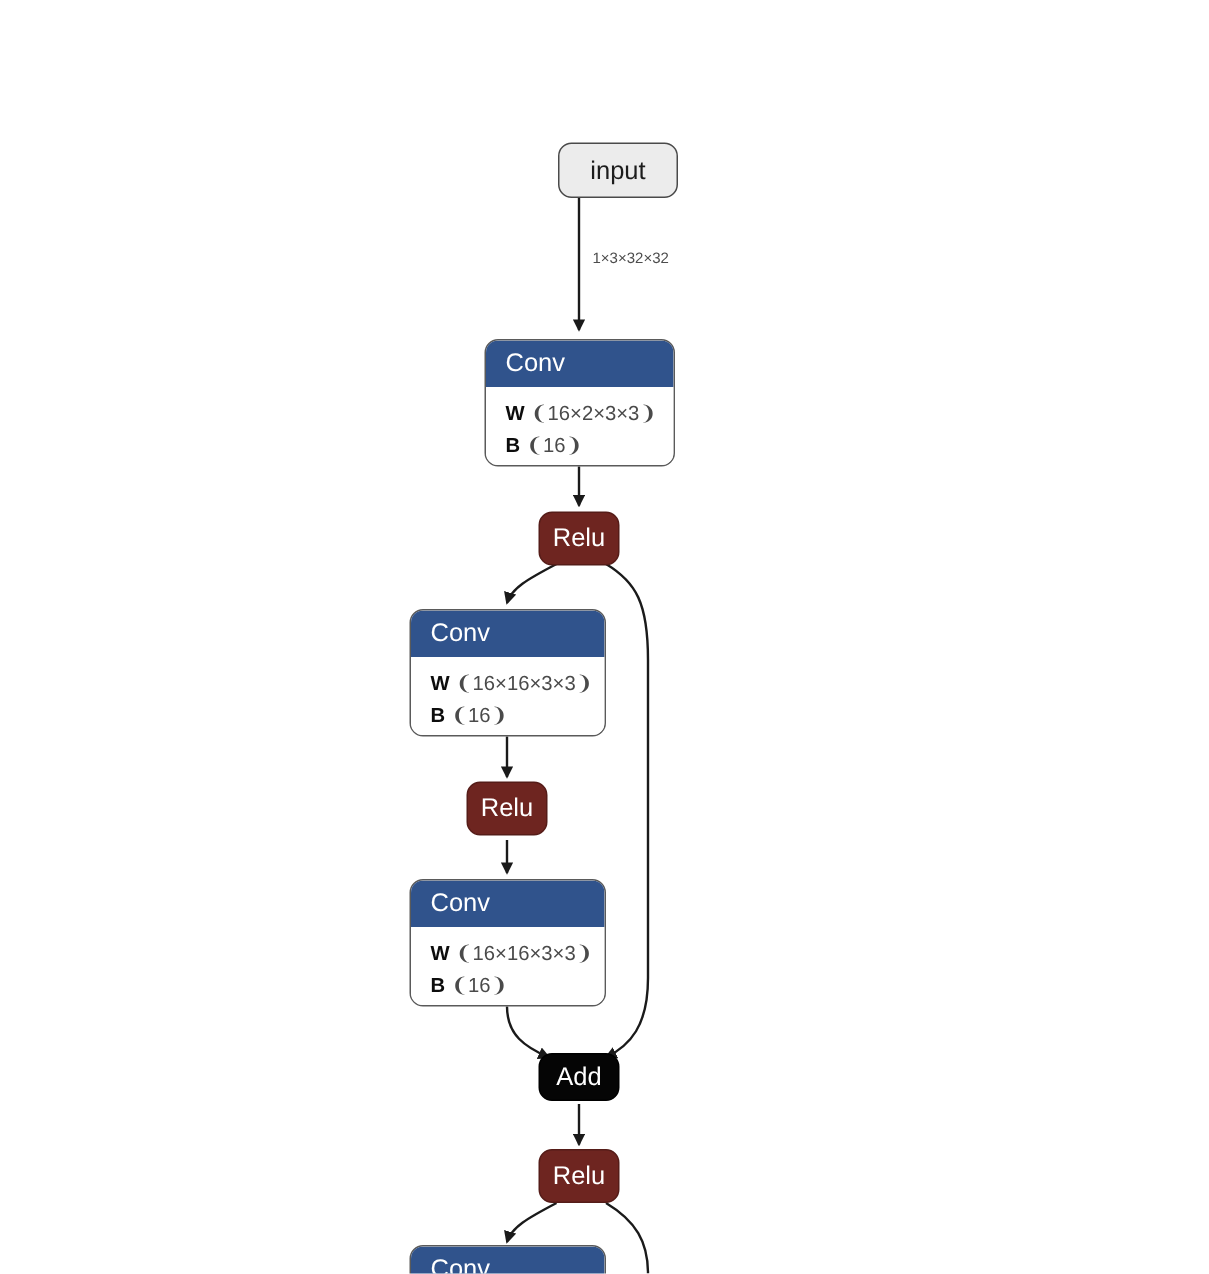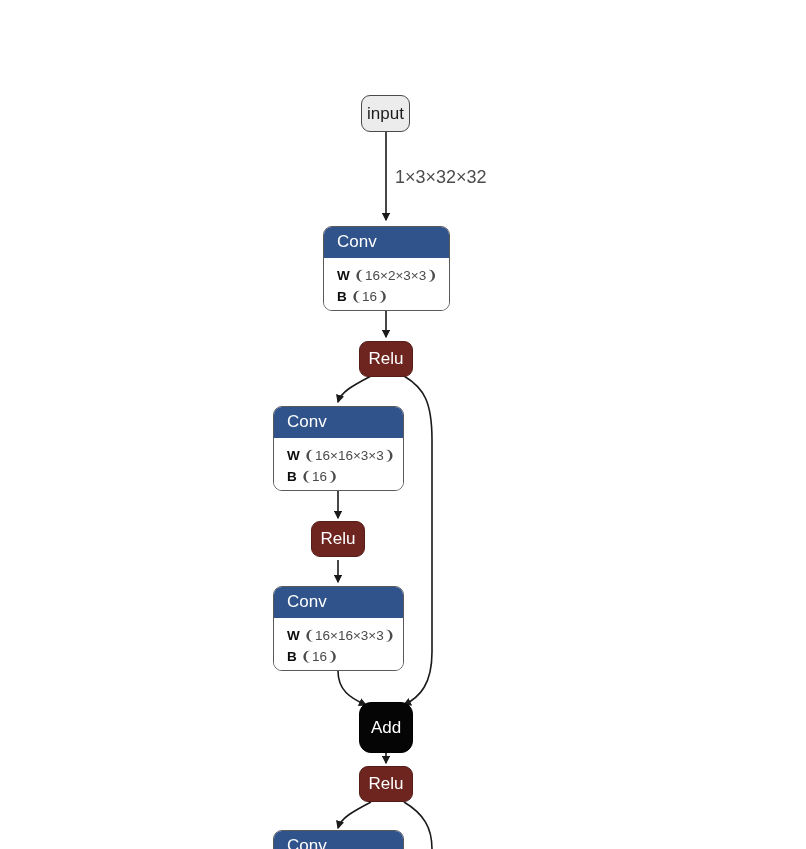--- a/index.html
+++ b/index.html
@@ -99,21 +99,21 @@
     color: #0d0d0d;
     margin-right: 4px;
   }
   .param-val {
     color: #4a4a4a;
   }
 
   
   .edge-label {
     position: absolute;
-    font-size: 18px;
+    font-size: 10px;
     color: #4c4c4c;
     white-space: nowrap;
   }
 </style>
 </head>
 <body>
 
 <div id="canvas">
 
   <svg id="edge-layer" viewBox="0 0 806 849" xmlns="http://www.w3.org/2000/svg">
@@ -139,21 +139,21 @@
       <path d="M 338,671 C 338,690 350,698 366,705" marker-end="url(#arrow)"></path>
 
       <path d="M 386,736 L 386,763" marker-end="url(#arrow)"></path>
 
       <path d="M 371,802 C 352,812 341,818 338,828" marker-end="url(#arrow)"></path>
 
       <path d="M 404,802 C 424,814 432,828 432,849"></path>
     </g>
   </svg>
 
-  <div class="node io-node" style="left:361px; top:95px; width:49px; height:37px;">
+  <div class="node io-node" style="left:372px; top:95px; width:80px; height:37px;">
     <span>input</span>
   </div>
 
   <div class="edge-label" style="left:395px; top:167px;">1×3×32×32</div>
 
   <div class="node card-node" style="left:323px; top:226px; width:127px; height:85px;">
     <div class="card-header">Conv</div>
     <div class="card-body">
       <div class="param-row">
         <span class="param-key">W</span><span class="param-val">❨16×2×3×3❩</span>
@@ -189,21 +189,21 @@
     <div class="card-body">
       <div class="param-row">
         <span class="param-key">W</span><span class="param-val">❨16×16×3×3❩</span>
       </div>
       <div class="param-row">
         <span class="param-key">B</span><span class="param-val">❨16❩</span>
       </div>
     </div>
   </div>
 
-  <div class="node pill-node pill-add" style="left:359px; top:702px; width:54px; height:51px;border-radius:12px;">
+  <div class="node pill-node pill-add" style="left:359px; top:702px; width:54px; height:32px;">
     <span>Add</span>
   </div>
 
   <div class="node pill-node pill-relu" style="left:359px; top:766px; width:54px; height:36px;">
     <span>Relu</span>
   </div>
 
   <div class="node card-node" style="left:273px; top:830px; width:131px; height:85px;">
     <div class="card-header">Conv</div>
 

